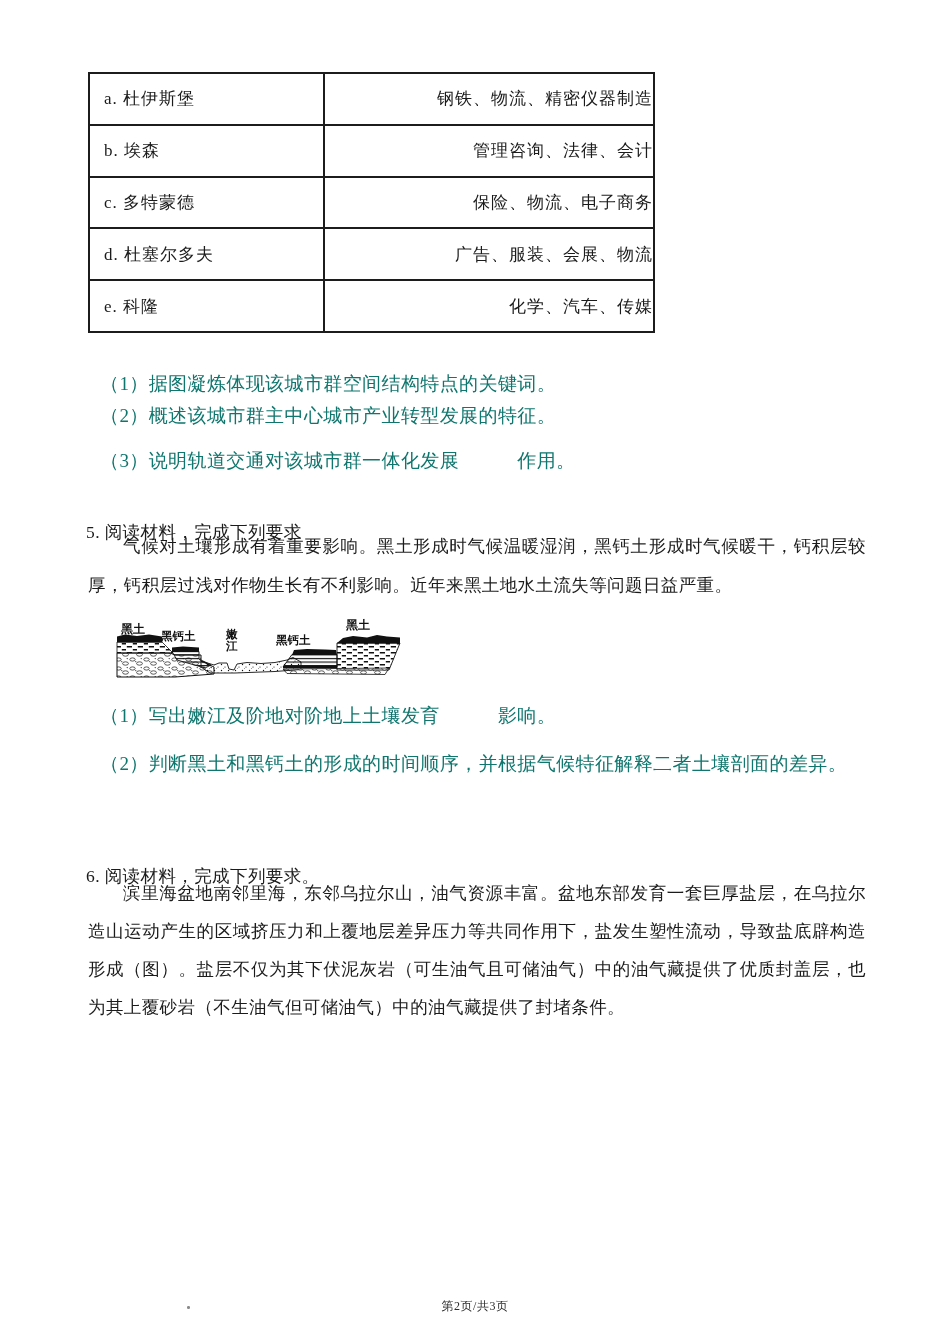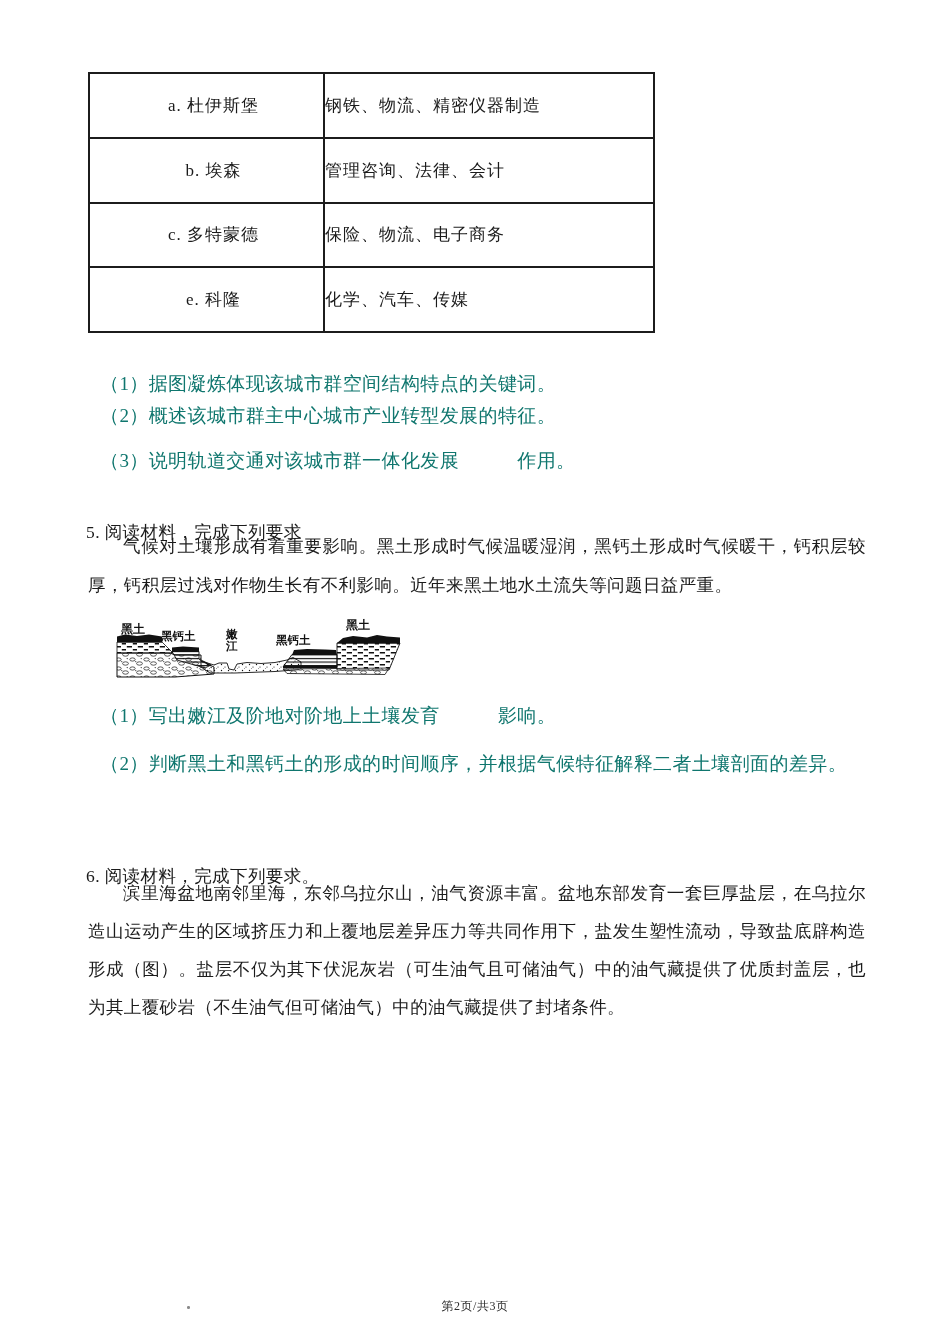--- a/index.html
+++ b/index.html
@@ -17,22 +17,22 @@
     width:565px;height:261px;
     border-collapse:collapse;table-layout:fixed;
   }
   .tbl td,.tbl th{
     border:2px solid #1c1c1c;
     font-size:17px;font-weight:normal;
     padding:0;vertical-align:middle;
     letter-spacing:1px;
   }
   .tbl th{ text-align:center; }
-  .tbl td.city{ text-align:center;padding-left:14px; }
-  .tbl td.ind{ text-align:left;border-radius:14px; }
+  .tbl td.city{ text-align:left;padding-left:14px; }
+  .tbl td.ind{ text-align:right;border-radius:14px; }
   
   .line{
     position:absolute;left:100px;
     font-size:19px;letter-spacing:0.4px;
     white-space:pre;color:#0f766e;
   }
   .hline{
     position:absolute;left:86px;
     font-size:17.5px;letter-spacing:0.4px;
     white-space:pre;color:#1b1b1b;margin-top:29px;
@@ -78,20 +78,24 @@
       <td class="city">a. 杜伊斯堡</td>
       <td class="ind">钢铁、物流、精密仪器制造</td>
     </tr>
     <tr>
       <td class="city">b. 埃森</td>
       <td class="ind">管理咨询、法律、会计</td>
     </tr>
     <tr>
       <td class="city">c. 多特蒙德</td>
       <td class="ind">保险、物流、电子商务</td>
+    </tr>
+    <tr>
+      <td class="city">d. 杜塞尔多夫</td>
+      <td class="ind">广告、服装、会展、物流</td>
     </tr>
     <tr>
       <td class="city">e. 科隆</td>
       <td class="ind">化学、汽车、传媒</td>
     </tr>
   </tbody>
     </table>
 
   <div class="line" style="top:371px">（1）据图凝炼体现该城市群空间结构特点的关键词。</div>
   <div class="line" style="top:403px">（2）概述该城市群主中心城市产业转型发展的特征。</div>

